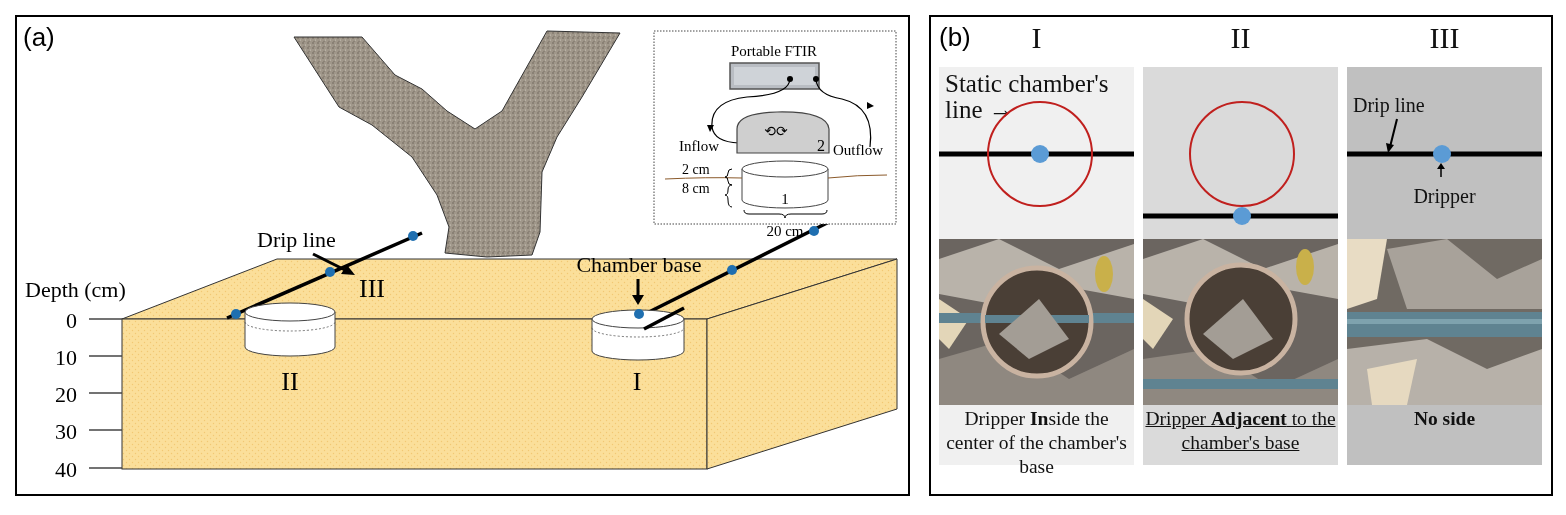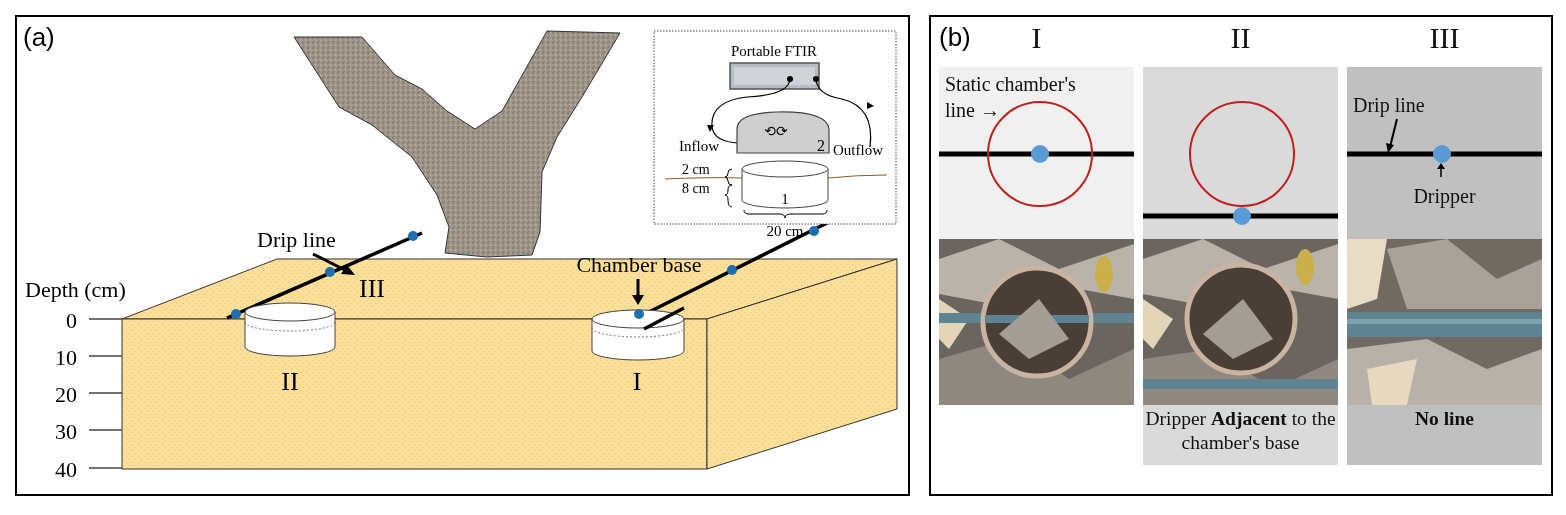--- a/index.html
+++ b/index.html
@@ -123,21 +123,21 @@
     </g>
   </svg>
 </div>
 
 <div class="panel" id="panel-b">
   <div class="panel-label" style="left:8px; top:5px;">(b)</div>
 
   <div class="col-title" style="left:8px;">I</div>
   <div class="col" style="left:8px;">
     <div class="top" style="background:#f0f0f0;">
-      <div style="position:absolute;left:6px;top:4px;font-size:20px;line-height:26px;color:#111;">
+      <div style="position:absolute;left:6px;top:4px;font-size:25px;line-height:26px;color:#111;">
         <span>Static chamber's</span><br>
         <span>line</span><span> →</span>
       </div>
       <svg width="195" height="172" style="position:absolute;left:0;top:0">
         <line x1="0" y1="87" x2="196" y2="87" stroke="#000" stroke-width="5"></line>
         <circle cx="101" cy="87" r="52" fill="none" stroke="#c0201e" stroke-width="2"></circle>
         <circle cx="101" cy="87" r="9" fill="#5b9bd5"></circle>
       </svg>
     </div>
     <div class="photo">
@@ -146,20 +146,23 @@
         <path d="M0,20 L60,0 L120,30 L195,5 L195,60 L140,50 L80,70 L0,55 Z" fill="#b9b3aa"></path>
         <path d="M0,120 L70,100 L130,140 L195,110 L195,166 L0,166 Z" fill="#8f8880"></path>
         <path d="M0,60 L30,80 L10,110 L0,100 Z" fill="#e3d6b8"></path>
         <rect x="0" y="74" width="195" height="10" fill="#5f8391"></rect>
         <circle cx="98" cy="83" r="54" fill="#4a3f36" stroke="#c9b3a1" stroke-width="5"></circle>
         <rect x="46" y="76" width="104" height="8" fill="#5f8391"></rect>
         <path d="M60,95 L100,60 L130,100 L90,120 Z" fill="#a39d95"></path>
         <ellipse cx="165" cy="35" rx="9" ry="18" fill="#c9b04a"></ellipse>
       </svg>
     </div>
+    <div class="caption" style="background:#f0f0f0;">
+      <span>Dripper </span><b>In</b><span>side the center of the chamber's base</span>
+    </div>
   </div>
 
   <div class="col-title" style="left:212px;">II</div>
   <div class="col" style="left:212px;">
     <div class="top" style="background:#dadada;">
       <svg width="195" height="172" style="position:absolute;left:0;top:0">
         <circle cx="99" cy="87" r="52" fill="none" stroke="#c0201e" stroke-width="2"></circle>
         <line x1="0" y1="149" x2="196" y2="149" stroke="#000" stroke-width="5"></line>
         <circle cx="99" cy="149" r="9" fill="#5b9bd5"></circle>
       </svg>
@@ -169,21 +172,21 @@
         <rect width="195" height="166" fill="#6b6560"></rect>
         <path d="M0,20 L60,0 L120,30 L195,5 L195,60 L140,50 L80,70 L0,55 Z" fill="#b9b3aa"></path>
         <path d="M0,120 L70,110 L130,150 L195,120 L195,166 L0,166 Z" fill="#8f8880"></path>
         <path d="M0,60 L30,80 L10,110 L0,100 Z" fill="#e3d6b8"></path>
         <circle cx="98" cy="80" r="54" fill="#4a3f36" stroke="#c9b3a1" stroke-width="5"></circle>
         <path d="M60,95 L100,60 L130,100 L90,120 Z" fill="#a39d95"></path>
         <rect x="0" y="140" width="195" height="10" fill="#5f8391"></rect>
         <ellipse cx="162" cy="28" rx="9" ry="18" fill="#c9b04a"></ellipse>
       </svg>
     </div>
-    <div class="caption" style="background:#dadada;">
+    <div class="caption" style="background:#dadada;text-decoration:underline;">
       <span>Dripper </span><b>Adjacent</b><span> to the chamber's base</span>
     </div>
   </div>
 
   <div class="col-title" style="left:416px;">III</div>
   <div class="col" style="left:416px;">
     <div class="top" style="background:#c0c0c0;">
       <div style="position:absolute;left:6px;top:27px;font-size:20px;color:#111;">Drip line</div>
       <div style="position:absolute;left:0;top:118px;width:195px;text-align:center;font-size:20px;color:#111;padding-left:0px;">Dripper</div>
       <svg width="195" height="172" style="position:absolute;left:0;top:0">
@@ -200,16 +203,16 @@
         <rect width="195" height="166" fill="#706a63"></rect>
         <path d="M0,0 L40,0 L30,60 L0,70 Z" fill="#e8dcc4"></path>
         <path d="M40,10 L100,0 L150,40 L195,20 L195,70 L60,70 Z" fill="#a8a29a"></path>
         <rect x="0" y="73" width="195" height="25" fill="#5f8391"></rect>
         <rect x="0" y="80" width="195" height="5" fill="#7ea2ae"></rect>
         <path d="M0,110 L80,100 L140,130 L195,110 L195,166 L0,166 Z" fill="#b7b1a9"></path>
         <path d="M20,130 L70,120 L60,166 L25,166 Z" fill="#e6d9c0"></path>
       </svg>
     </div>
     <div class="caption" style="background:#c0c0c0;">
-      <span></span><b>No line</b><span></span>
+      <span></span><b>No side</b><span></span>
     </div>
   </div>
 </div>
 
 </body></html>

